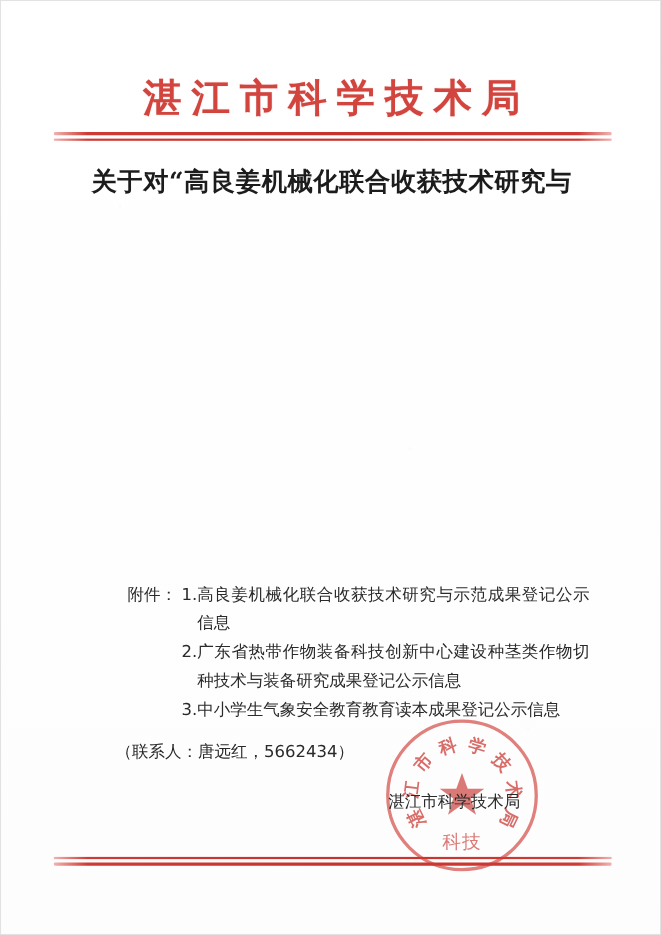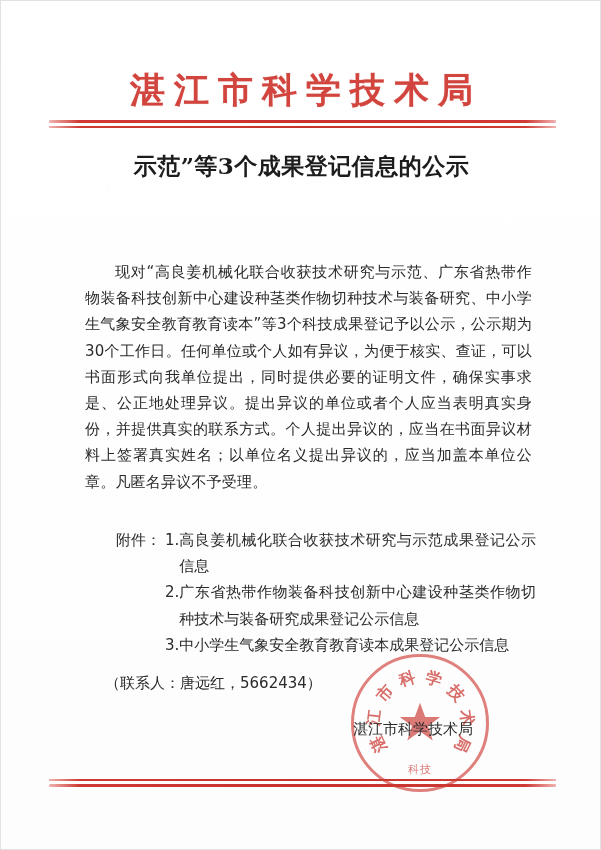--- a/index.html
+++ b/index.html
@@ -203,45 +203,44 @@
     text-align: center;
     color: rgba(200,52,47,0.88);
   }
   .seal-bottom-text {
     position: absolute;
     bottom: 12px;
     left: 0;
     width: 100%;
     text-align: center;
     font-family: "DejaVu Serif", serif;
-    font-size: 11px;
+    font-size: 17px;
     color: rgba(200,52,47,0.8);
     letter-spacing: 1px;
   }
 </style>
 </head>
 <body>
 
 <div class="page">
   <div class="scan-tint"></div>
 
   <div class="org-header">湛江市科学技术局</div>
 
   <div class="rule-group top">
     <div class="rule-thick"></div>
     <div class="rule-gap"></div>
     <div class="rule-thin"></div>
   </div>
 
   <div class="doc-title">
-    <div>示范”等3个成果登记信息的公示</div>
-  </div>
-
-
-  <div class="body-text">现对“高良姜机械化联合收获技术研究与示范、广东省热带作物装备科技创新中心建设种茎类作物切种技术与装备研究、中小学生气象安全教育教育读本”等3个科技成果登记予以公示，公示期为30个工作日。任何单位或个人如有异议，为便于核实、查证，可以书面形式向我单位提出，同时提供必要的证明文件，确保实事求是、公正地处理异议。提出异议的单位或者个人应当表明真实身份，并提供真实的联系方式。个人提出异议的，应当在书面异议材料上签署真实姓名；以单位名义提出异议的，应当加盖本单位公章。凡匿名异议不予受理。</div>
+    <div>关于对“高良姜机械化联合收获技术研究与</div>
+  </div>
+
+
 
   <div class="attachments">
     <div class="att-row">
       <div class="att-label">附件：</div>
       <div class="att-items">
         <div class="att-item">
           <span class="att-num">1.</span>
           <span class="att-text">高良姜机械化联合收获技术研究与示范成果登记公示信息</span>
         </div>
         <div class="att-item">

